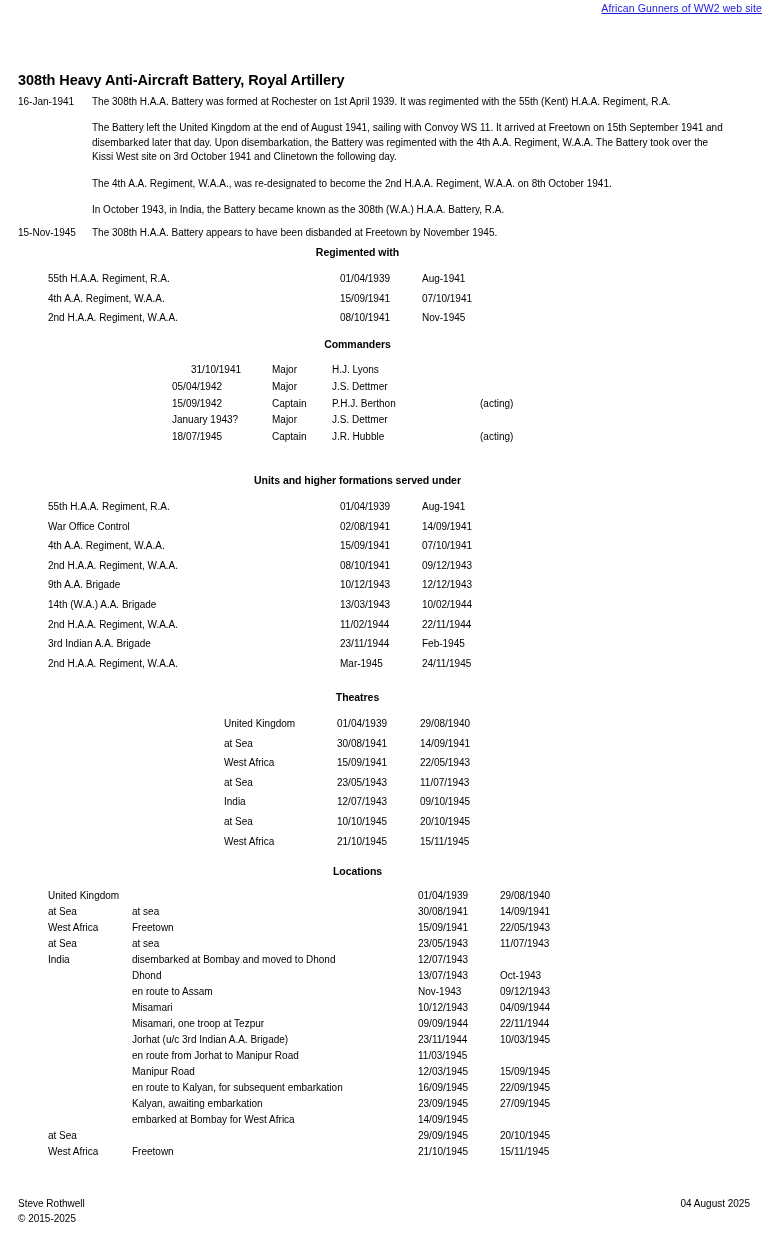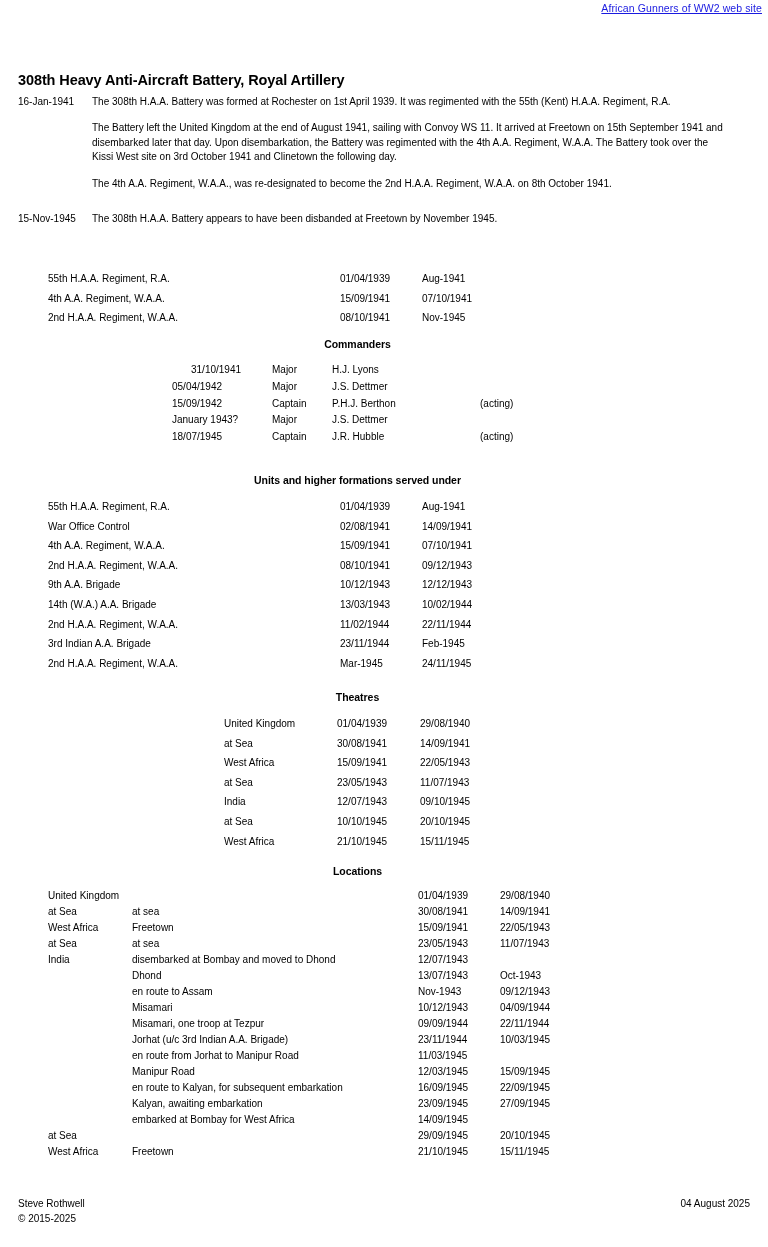--- a/index.html
+++ b/index.html
@@ -146,30 +146,32 @@
 
   <h1 class="doc-title">308th Heavy Anti-Aircraft Battery, Royal Artillery</h1>
 
   <div class="intro">
     <div class="intro-row">
       <div class="intro-date">16-Jan-1941</div>
       <div class="intro-paras">
         <p class="intro-para">The 308th H.A.A. Battery was formed at Rochester on 1st April 1939.  It was regimented with the 55th (Kent) H.A.A. Regiment, R.A.</p>
         <p class="intro-para">The Battery left the United Kingdom at the end of August 1941, sailing with Convoy WS 11.  It arrived at Freetown on 15th September 1941 and disembarked later that day.  Upon disembarkation, the Battery was regimented with the 4th A.A. Regiment, W.A.A.  The Battery took over the Kissi West site on 3rd October 1941 and Clinetown the following day.</p>
         <p class="intro-para">The 4th A.A. Regiment, W.A.A., was re-designated to become the 2nd H.A.A. Regiment, W.A.A. on 8th October 1941.</p>
+        <p class="intro-para last">In October 1943, in India, the Battery became known as the 308th (W.A.) H.A.A. Battery, R.A.</p>
       </div>
     </div>
     <div class="intro-row intro-row2">
       <div class="intro-date">15-Nov-1945</div>
       <div class="intro-paras">
         <p class="intro-para last">The 308th H.A.A. Battery appears to have been disbanded at Freetown by November 1945.</p>
       </div>
     </div>
   </div>
 
+  <div class="section-head" style="top:246px;">Regimented with</div>
   <div class="tbl" id="tbl-regimented" style="top:269px;">
       <div class="trow" style="height: 19.6px; line-height: 19.6px;">
         <span class="cell" style="left: 48px;">55th H.A.A. Regiment, R.A.</span>
         <span class="cell" style="left: 340px;">01/04/1939</span>
         <span class="cell" style="left: 422px;">Aug-1941</span>
       </div>
       <div class="trow" style="height: 19.6px; line-height: 19.6px;">
         <span class="cell" style="left: 48px;">4th A.A. Regiment, W.A.A.</span>
         <span class="cell" style="left: 340px;">15/09/1941</span>
         <span class="cell" style="left: 422px;">07/10/1941</span>

